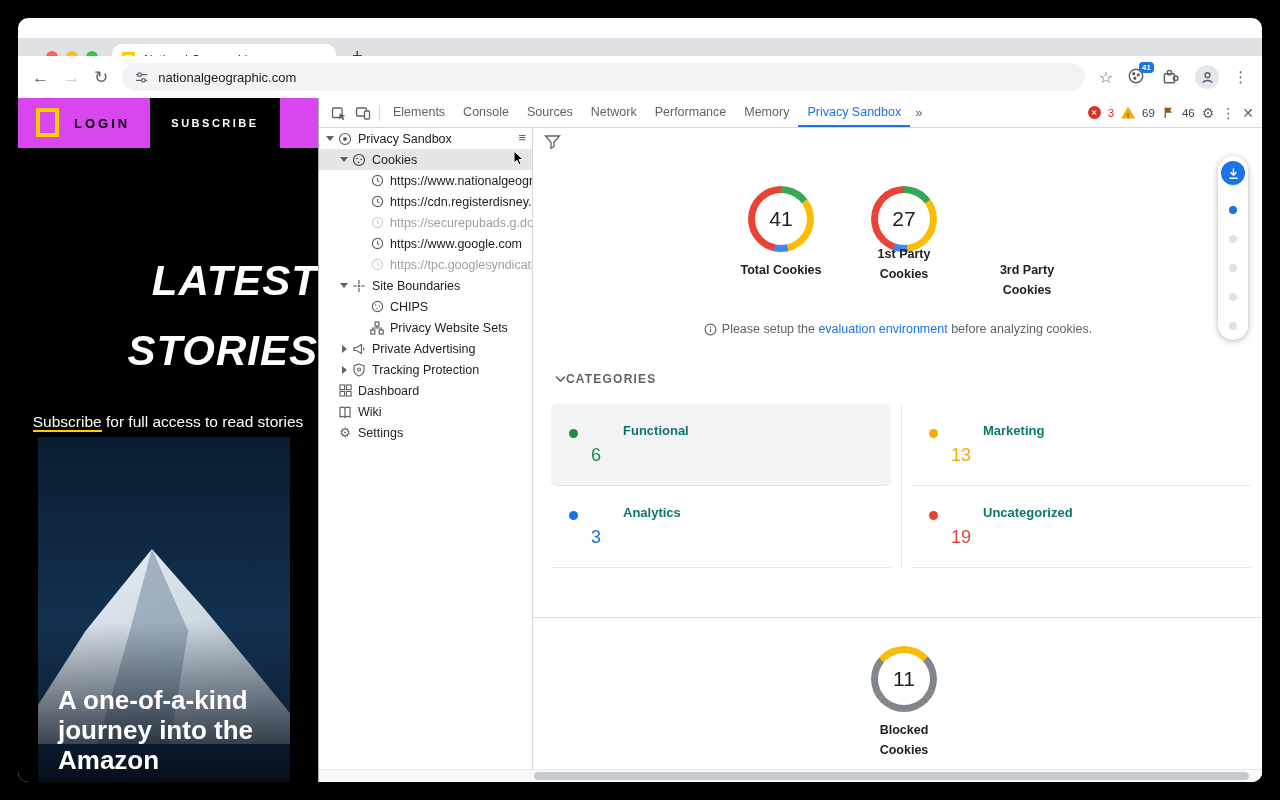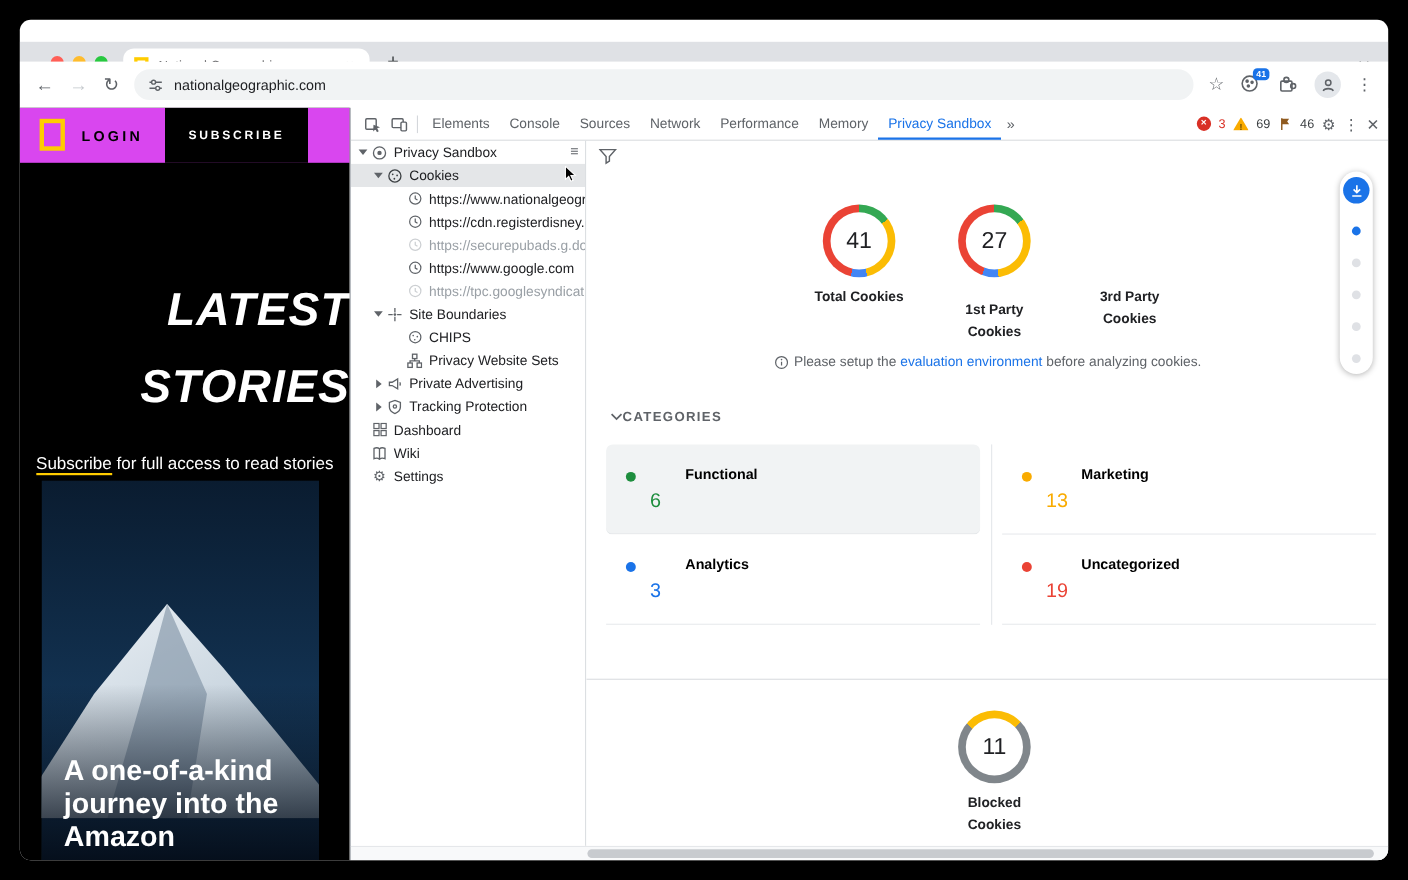--- a/index.html
+++ b/index.html
@@ -83,21 +83,21 @@
   .info { position:absolute; top:194px; left:0; width:730px; display:flex; justify-content:center; align-items:center; gap:5px; font-size:12.5px; color:#5f6368; }
   .info a, .info .lnk { color:#1a73e8; }
   .cats-head { position:absolute; top:244px; left:22px; display:flex; align-items:center; }
   .cats-title { font-size:12px; font-weight:bold; letter-spacing:1.2px; color:#5f6368; }
   .cat-grid { position:absolute; top:276px; left:18px; width:700px; height:164px; }
   .vdiv { position:absolute; left:350px; top:0; height:164px; width:1px; background:#e4e7ea; }
   .cell { position:absolute; width:340px; height:82px; border-bottom:1px solid #e8eaed; }
   .cell.sel { background:#f1f3f4; border-radius:6px; border-bottom:1px solid #e0e3e6; }
   .c0{left:0;top:0;} .c1{left:360px;top:0;} .c2{left:0;top:82px;} .c3{left:360px;top:82px;}
   .cdot { position:absolute; left:18px; top:25px; width:9px; height:9px; border-radius:50%; }
-  .clabel { position:absolute; left:40px; top:19px; font-size:13px; font-weight:bold; color:#000000;padding-left:32px; }
+  .clabel { position:absolute; left:40px; top:19px; font-size:13px; font-weight:bold; color:#0f766e;padding-left:32px; }
   .ccount { position:absolute; left:40px; top:41px; font-size:18px; }
   .hdiv { position:absolute; top:489px; left:0; width:730px; height:1px; background:#dadce0; }
   .float-bar { position:absolute; right:14px; top:28px; width:30px; height:184px; background:#fff; border-radius:15px; box-shadow:0 1px 6px rgba(0,0,0,.3); }
   .dl-btn { position:absolute; left:3px; top:5px; width:24px; height:24px; border-radius:50%; background:#1a73e8; display:flex; align-items:center; justify-content:center; }
   .fdot { position:absolute; left:11px; width:8px; height:8px; border-radius:50%; background:#dfe1e5; }
   .fdot.active { background:#1a73e8; }
   .hscroll { position:absolute; left:0; right:0; bottom:0; height:13px; background:#f8f9fa; border-top:1px solid #e5e7ea; }
   .hthumb { position:absolute; left:215px; top:2px; width:715px; height:8px; border-radius:4px; background:#c8cbcf; }
 </style>
 </head>
@@ -387,21 +387,21 @@
                 <span>41</span>
               </div>
           </div>
           <div class="dlabel" style="left:198px;top:132px">Total Cookies</div>
 
           <div class="donut" style="left: 338px; top: 58px; background: conic-gradient(rgb(52, 168, 83) 0deg, rgb(52, 168, 83) 53.3333deg, rgb(251, 188, 4) 53.3333deg, rgb(251, 188, 4) 173.333deg, rgb(66, 133, 244) 173.333deg, rgb(66, 133, 244) 200deg, rgb(234, 67, 53) 200deg, rgb(234, 67, 53) 360deg);">
             <div class="hole">
                 <span>27</span>
               </div>
           </div>
-          <div class="dlabel" style="left:321px;top:143px">1st Party Cookies</div>
+          <div class="dlabel" style="left:321px;top:116px">1st Party Cookies</div>
 
           <div class="dlabel" style="left:444px;top:132px">3rd Party Cookies</div>
 
           <div class="info">
             <span style="line-height:0">
               <svg width="13" height="13" viewBox="0 0 14 14" fill="none" stroke="#5f6368" stroke-width="1.2">
                   <circle cx="7" cy="7" r="5.8"></circle>
                   <path d="M7 6.2V10"></path>
                   <circle cx="7" cy="4.2" r="0.8" fill="#5f6368" stroke="none"></circle>
                 </svg>

